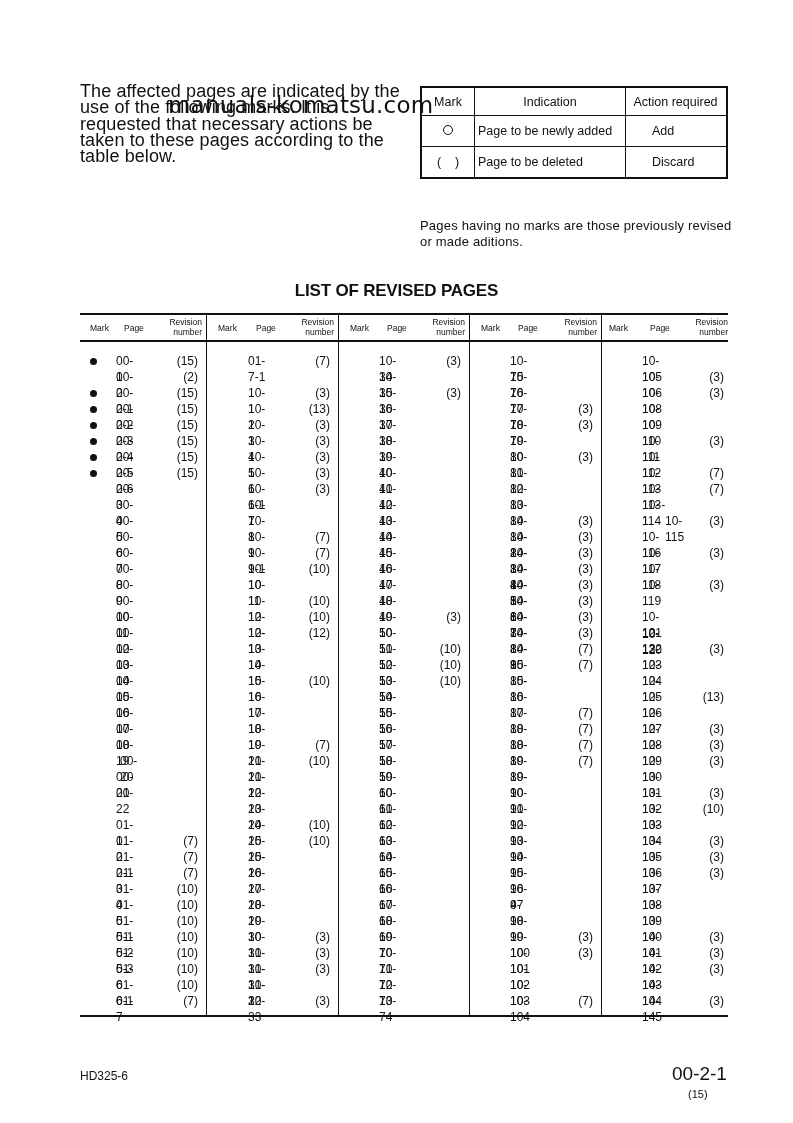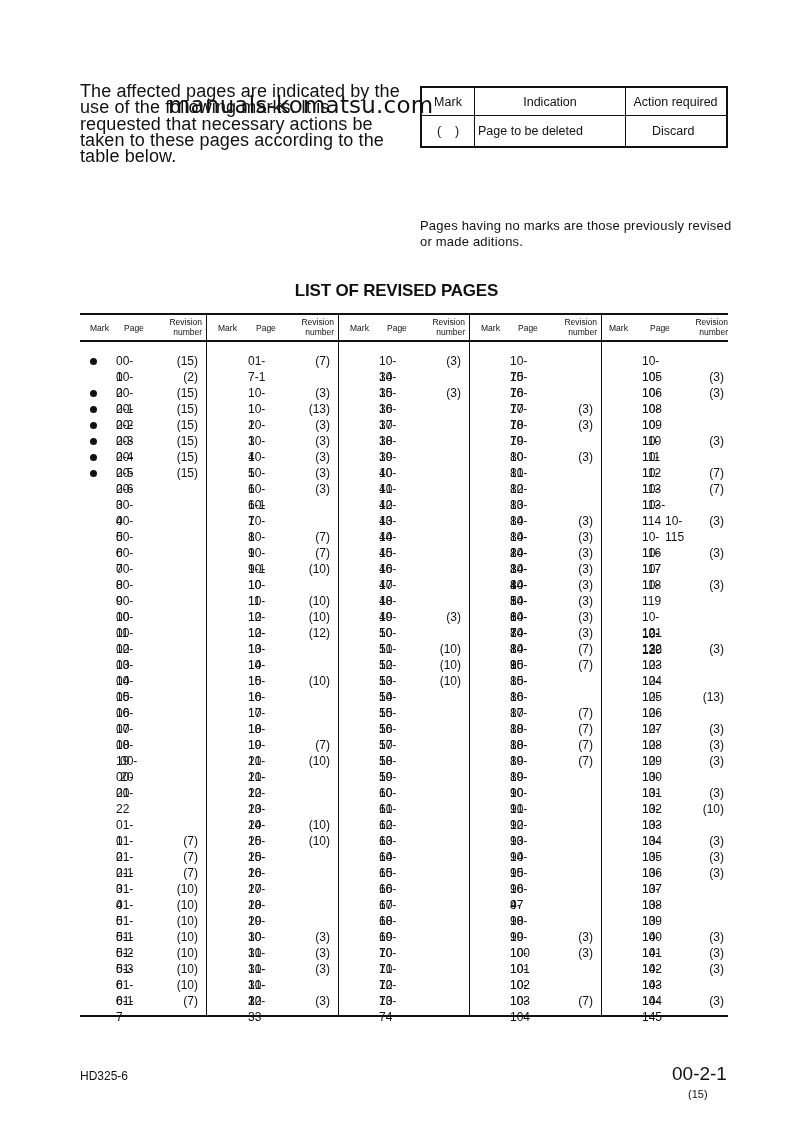--- a/index.html
+++ b/index.html
@@ -42,20 +42,25 @@
 
 <div class="intro">The affected pages are indicated by the use of the following marks. It is requested that necessary actions be taken to these pages according to the table below.</div>
 <div class="watermark">manuals-komatsu.com</div>
 
 <table class="legend">
   <tbody>
       <tr class="head">
     <td class="mk">Mark</td>
     <td class="ind">Indication</td>
     <td class="act">Action required</td>
+  </tr>
+  <tr>
+    <td class="mk"><span class="ring"></span></td>
+    <td class="ind">Page to be newly added</td>
+    <td class="act">Add</td>
   </tr>
   <tr>
     <td class="mk" style="white-space:pre;">(    )</td>
     <td class="ind">Page to be deleted</td>
     <td class="act">Discard</td>
   </tr>
 </tbody>
   </table>
 <div class="legend-note">Pages having no marks are those previously revised or made aditions.</div>
 

